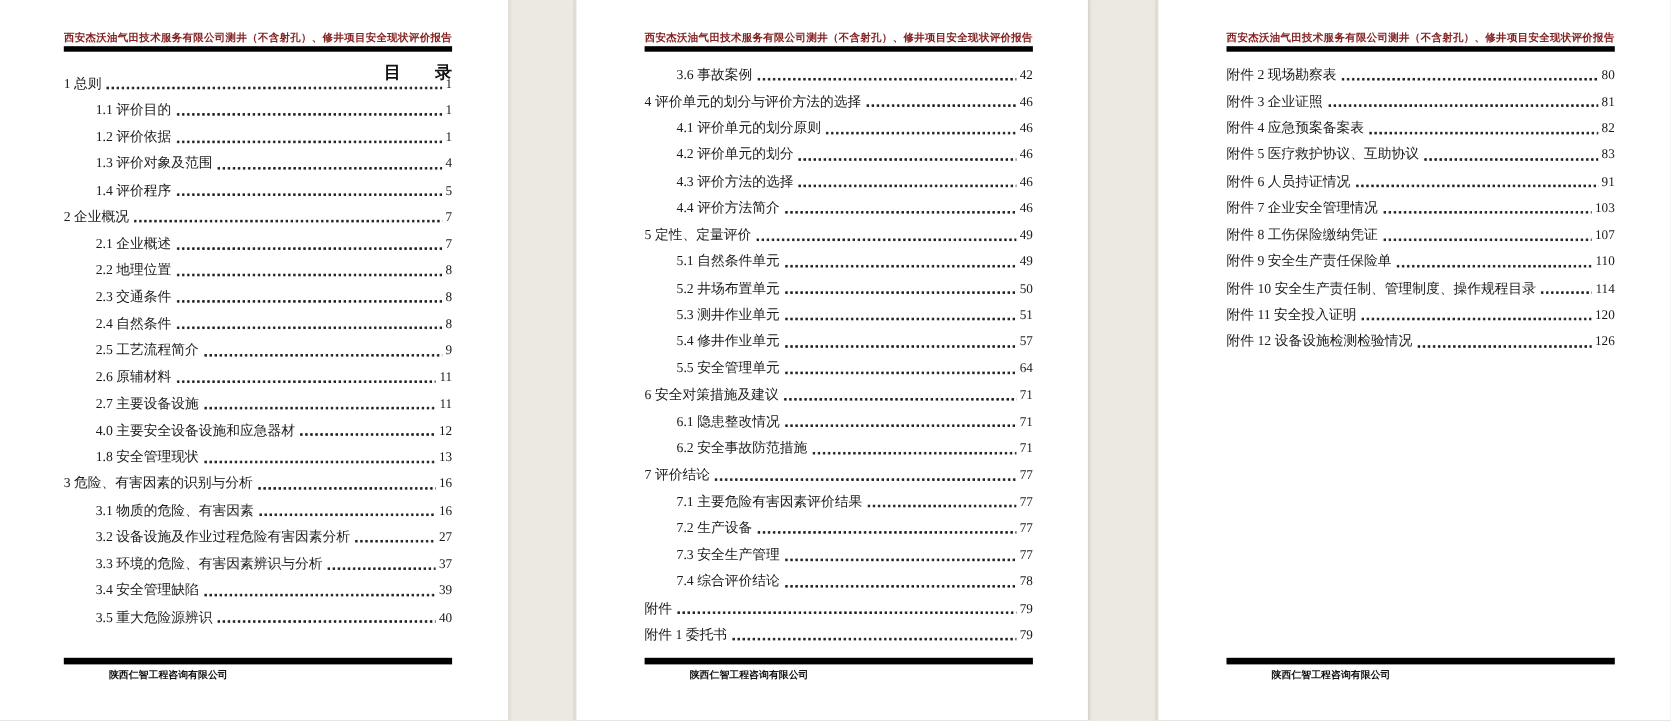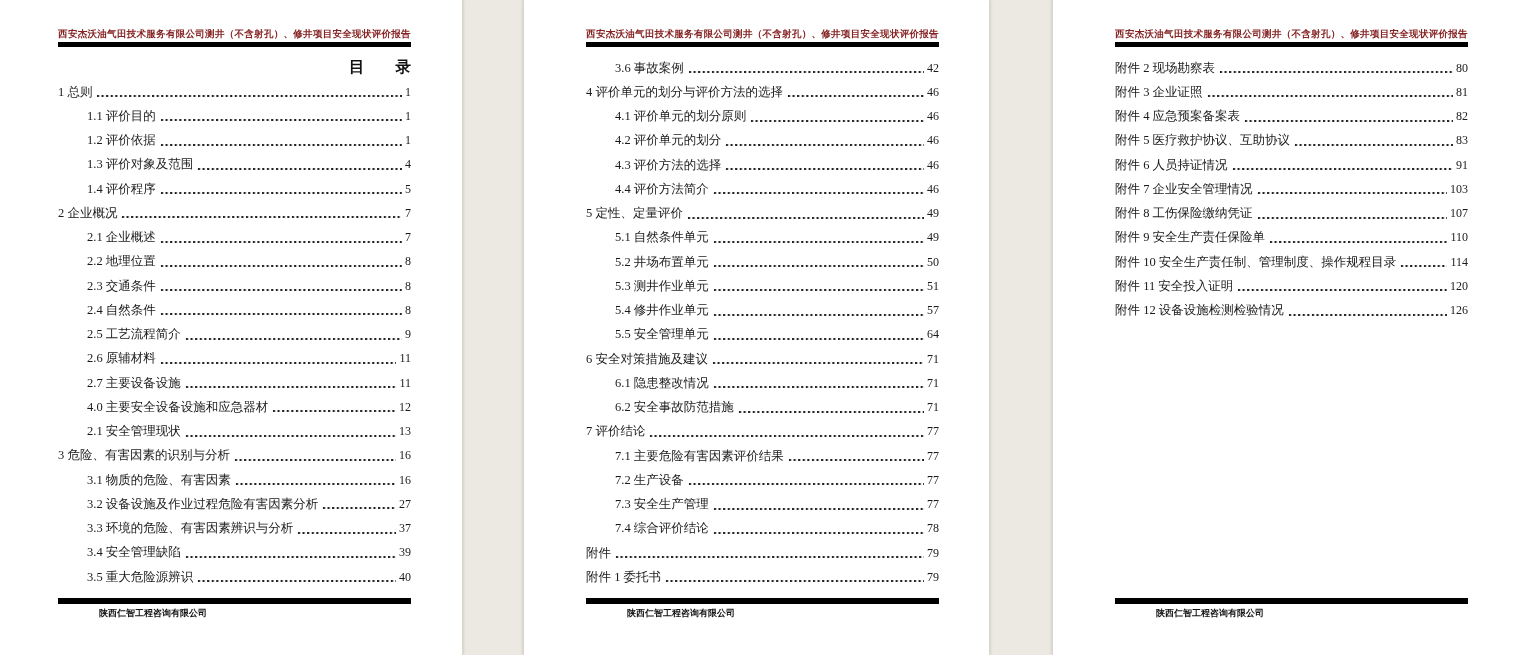--- a/index.html
+++ b/index.html
@@ -52,21 +52,21 @@
     text-align: right;
     font-size: 15.5px;
     font-weight: bold;
     color: #111111;
     line-height: 24px;
   }
   .entries {
     position: absolute;
     left: 0; right: 0;
   }
-  .pg0 .entries { top: 80px; }
+  .pg0 .entries { top: 64px; }
   .pg1 .entries { top: 56px; }
   .pg2 .entries { top: 56px; }
   .toc-row {
     display: flex;
     align-items: center;
     height: 24.25px;
     font-size: 12.5px;
     color: #1a1a1a;
   }
   .toc-row.level-2 { padding-left: 29px; }
@@ -180,21 +180,21 @@
             <span class="toc-label">2.7 主要设备设施</span>
             <span class="toc-leader"></span>
             <span class="toc-page-num">11</span>
           </div>
           <div class="toc-row level-2">
             <span class="toc-label">4.0 主要安全设备设施和应急器材</span>
             <span class="toc-leader"></span>
             <span class="toc-page-num">12</span>
           </div>
           <div class="toc-row level-2">
-            <span class="toc-label">2.1 安全管理现状</span>
+            <span class="toc-label">1.8 安全管理现状</span>
             <span class="toc-leader"></span>
             <span class="toc-page-num">13</span>
           </div>
           <div class="toc-row level-1">
             <span class="toc-label">3 危险、有害因素的识别与分析</span>
             <span class="toc-leader"></span>
             <span class="toc-page-num">16</span>
           </div>
           <div class="toc-row level-2">
             <span class="toc-label">3.1 物质的危险、有害因素</span>

